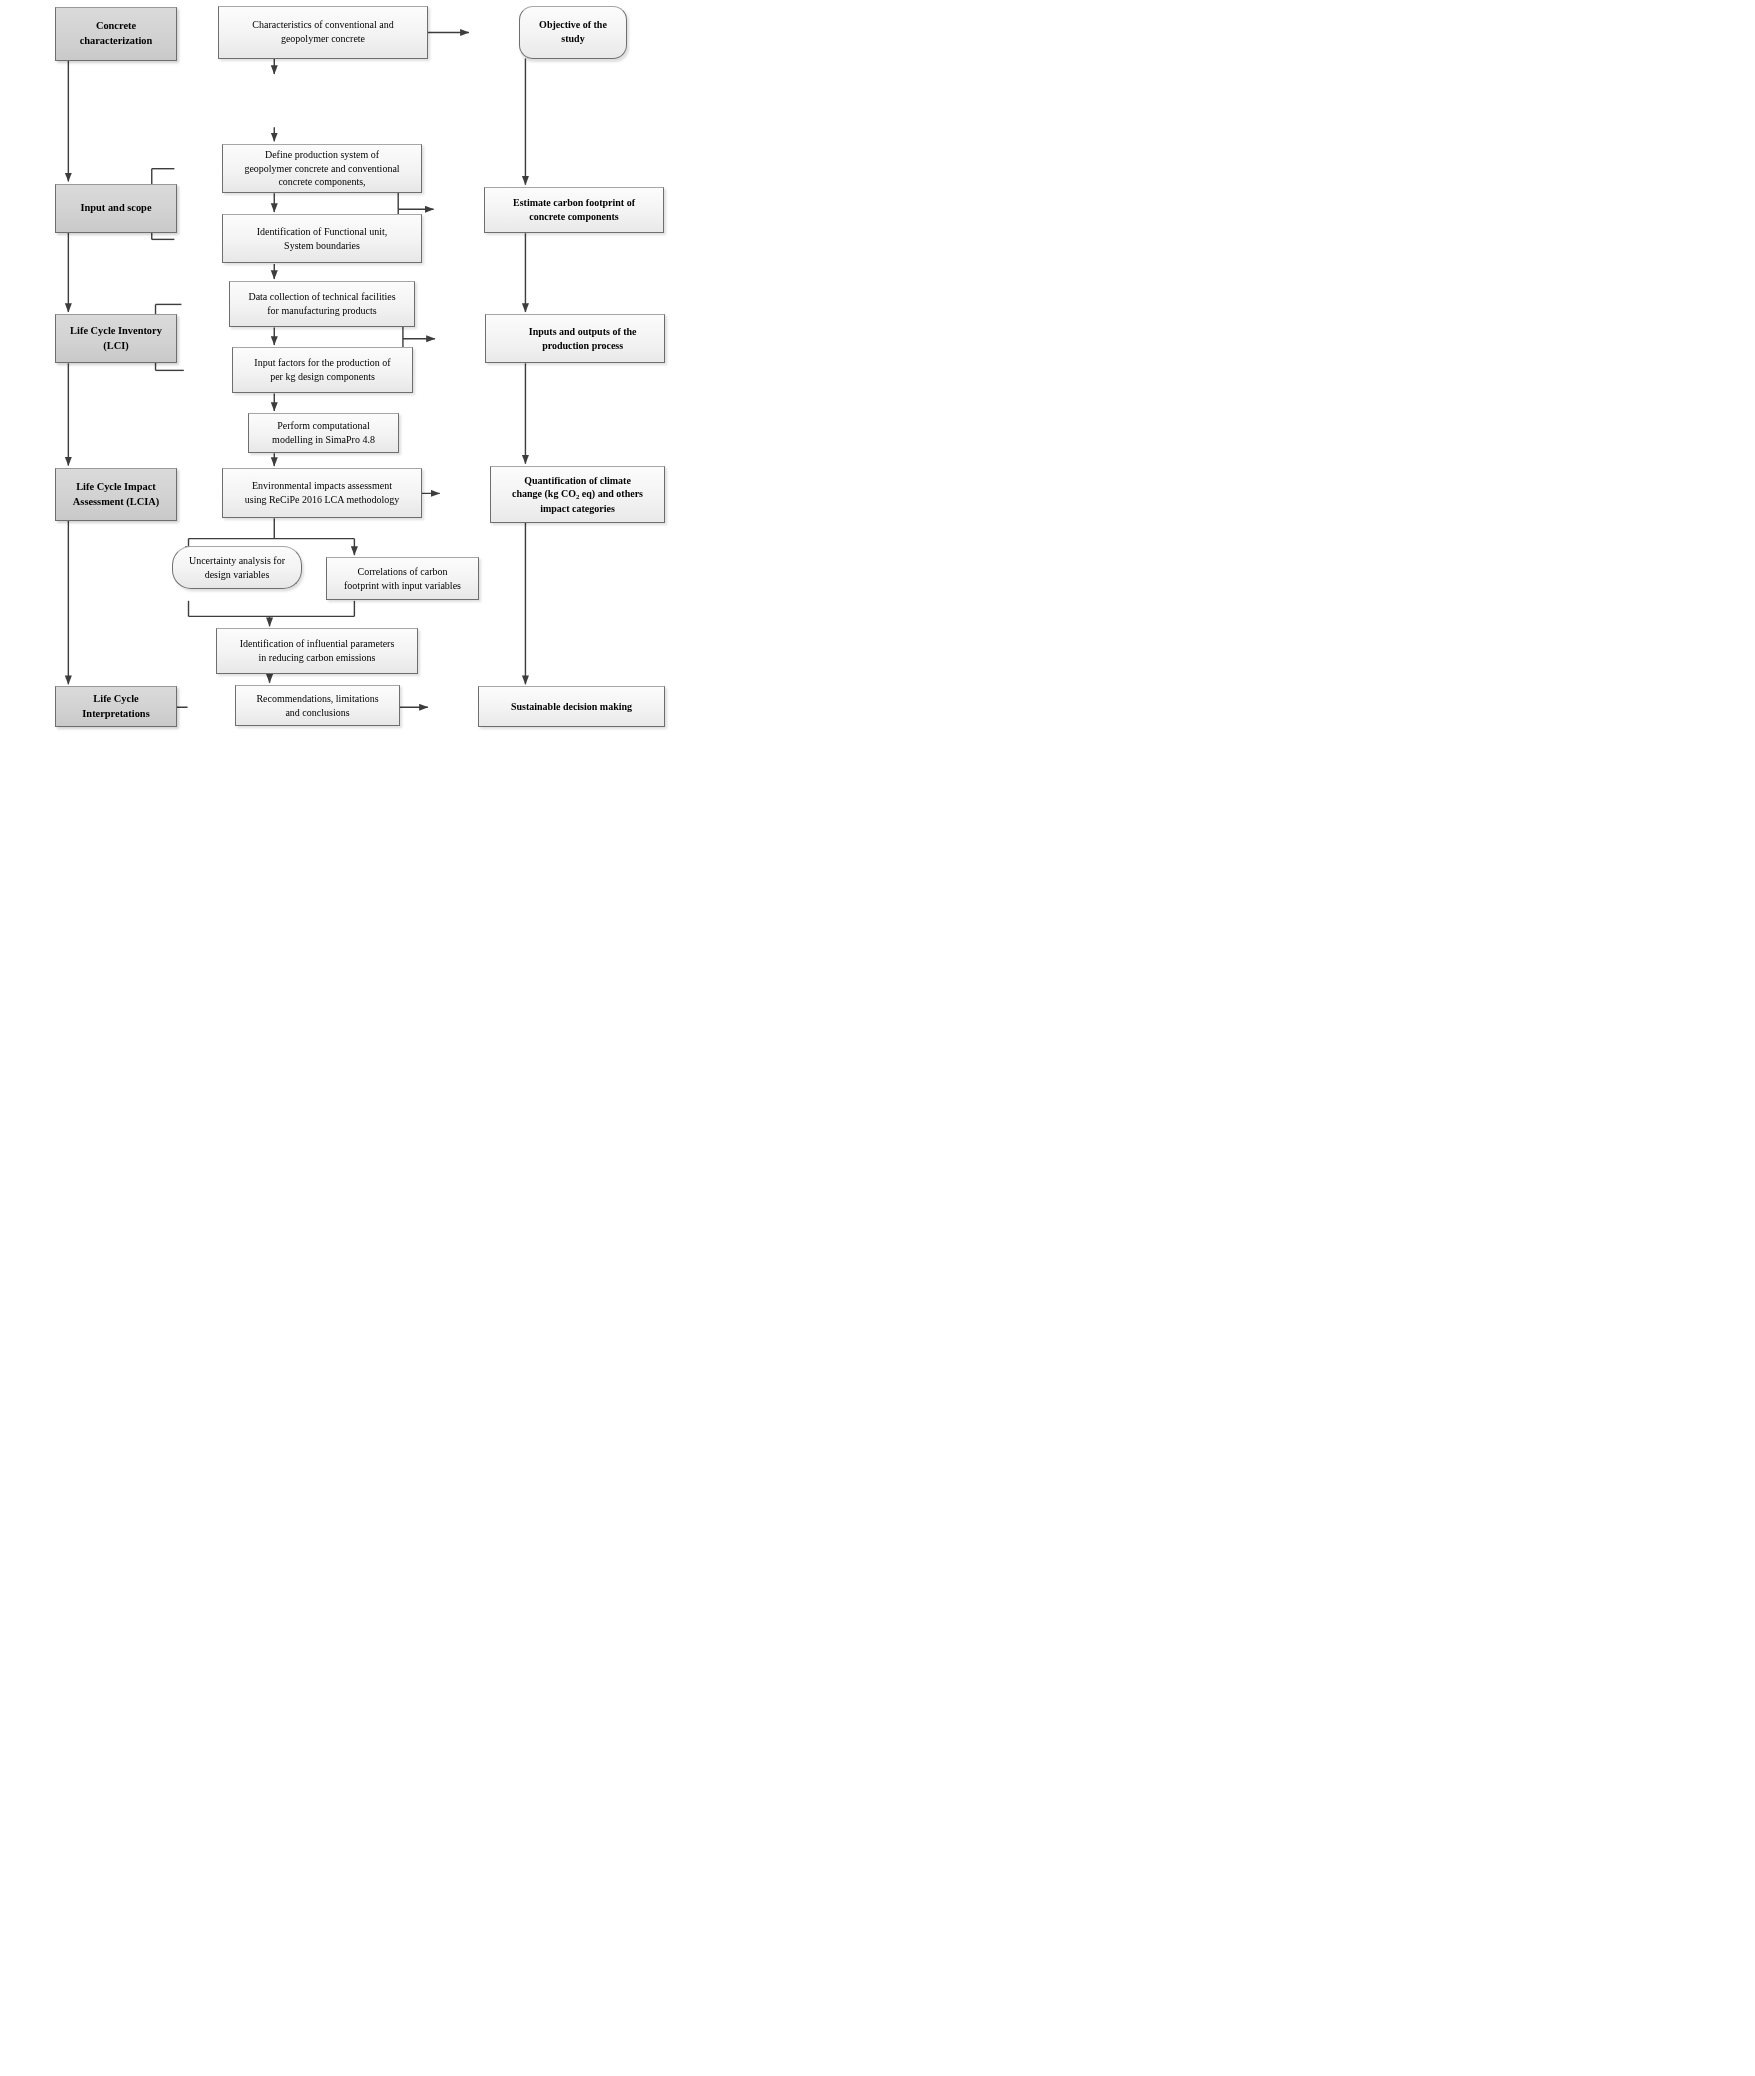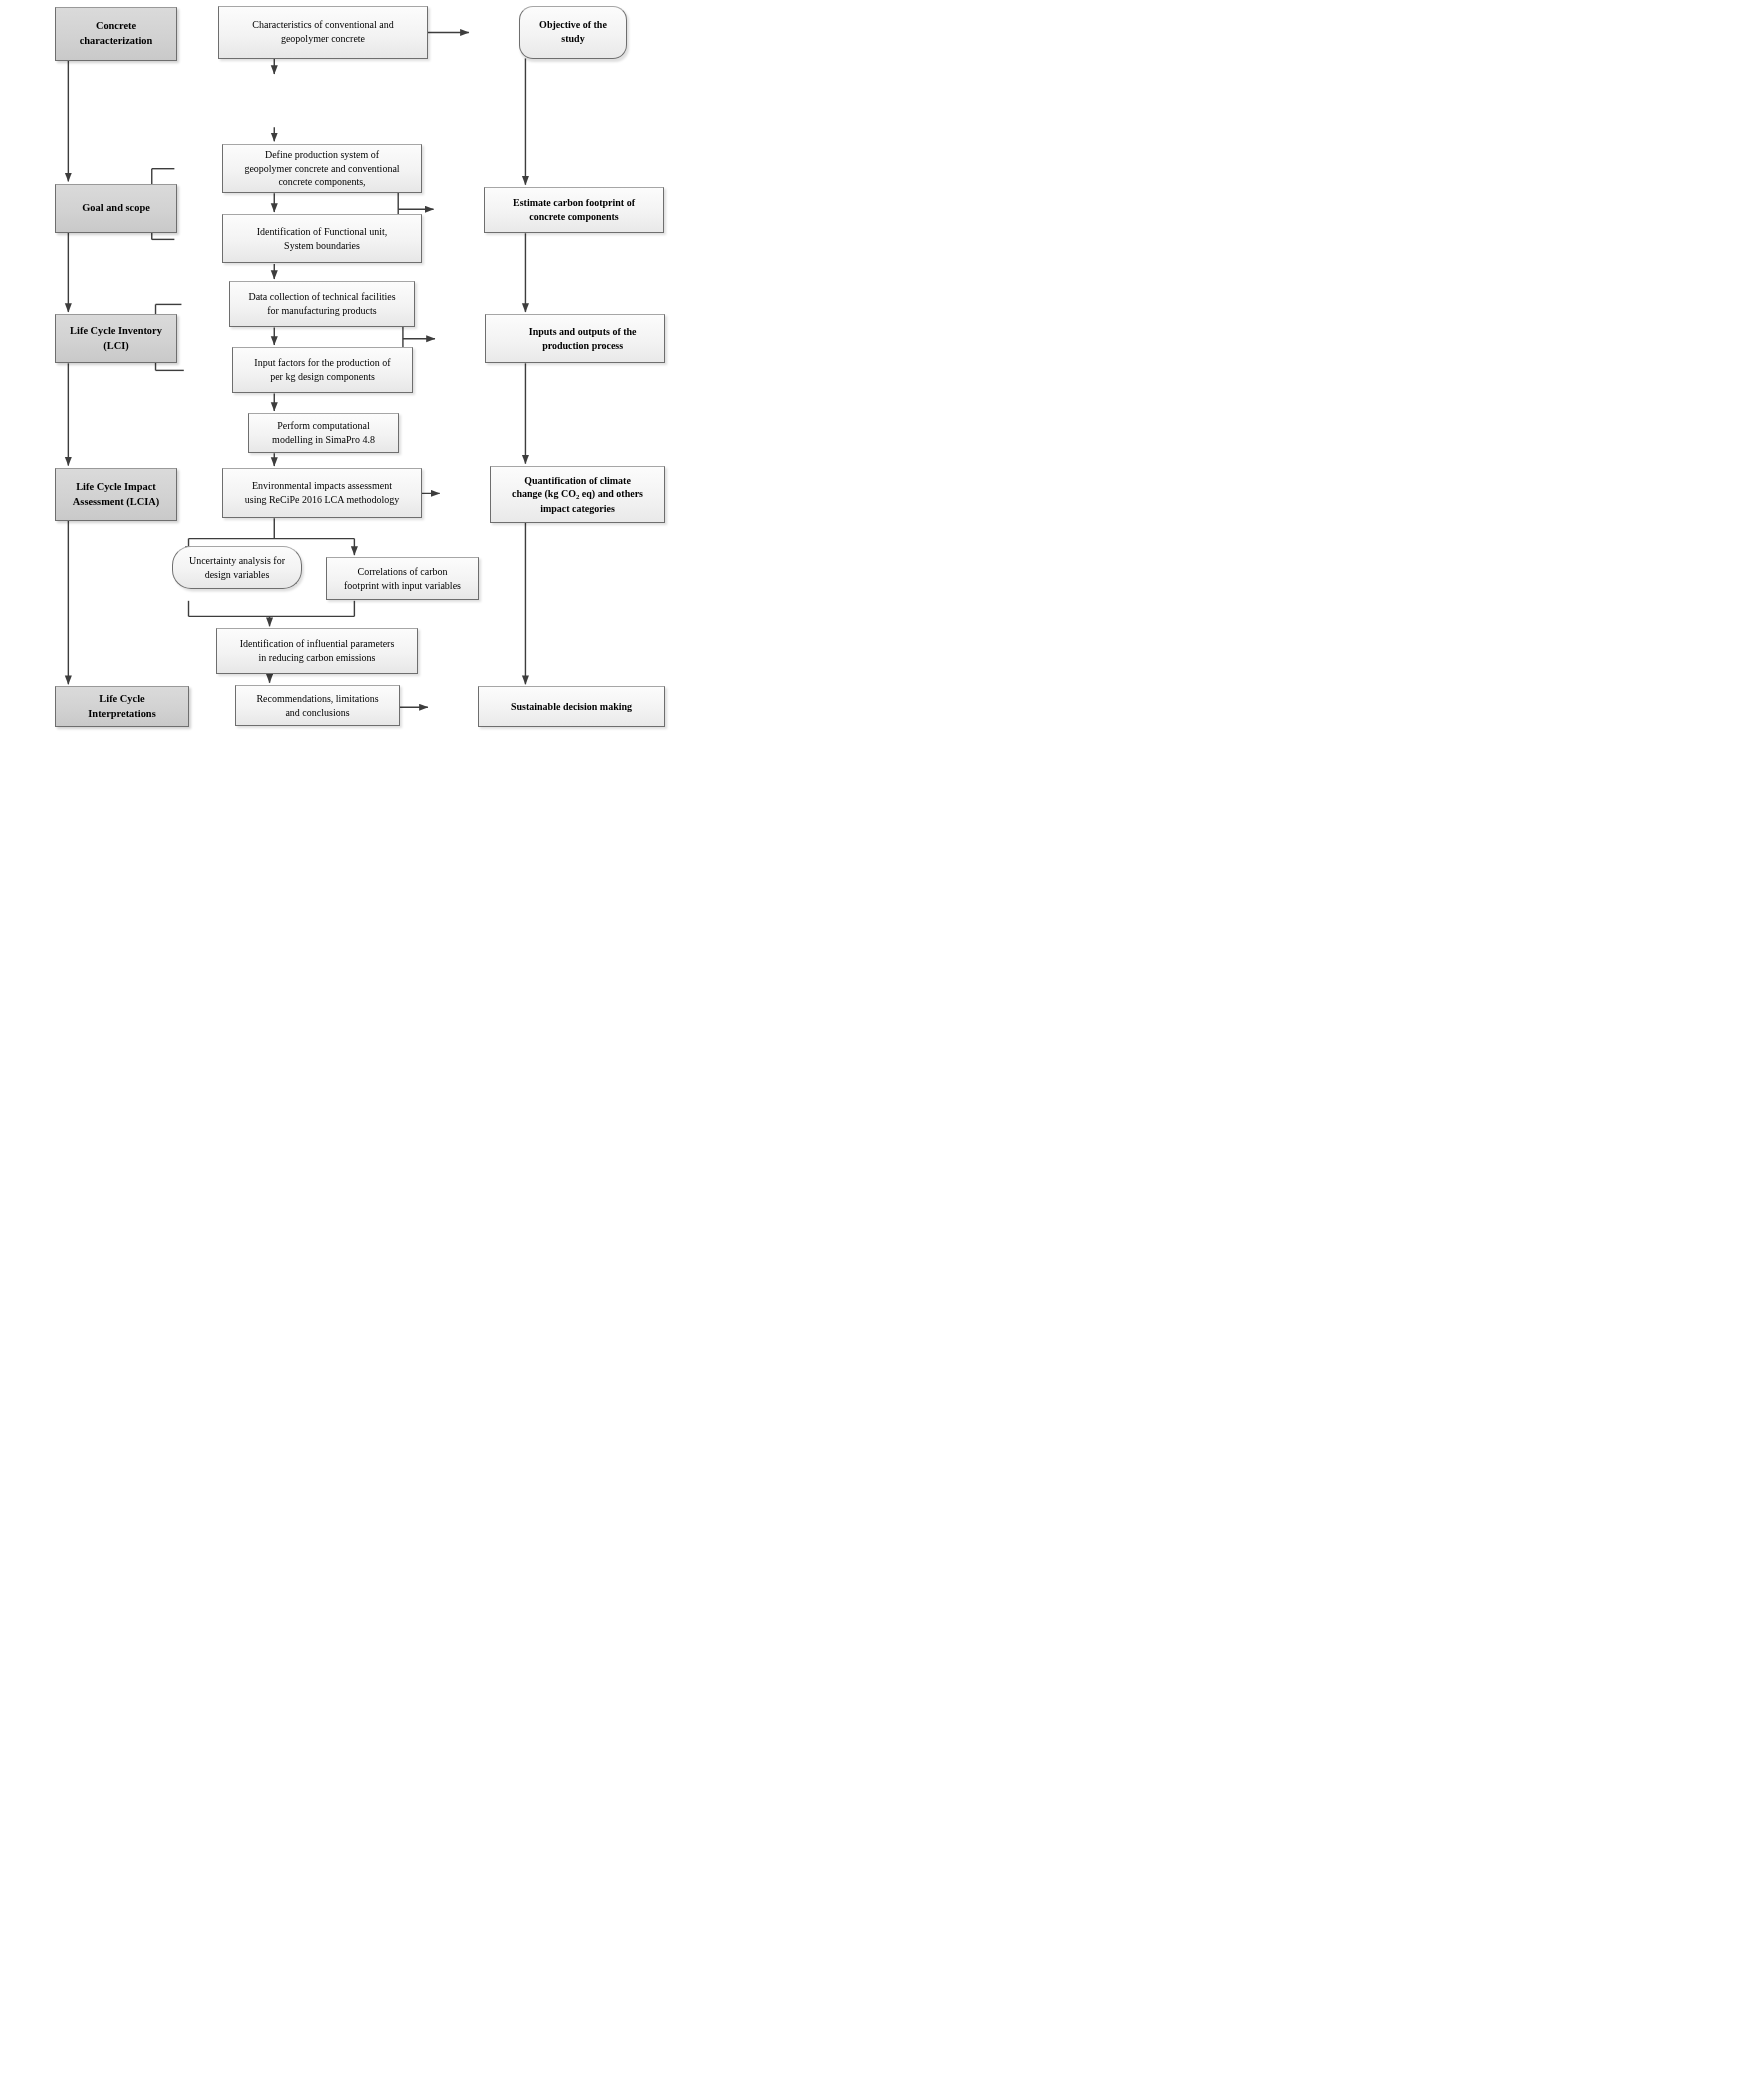--- a/index.html
+++ b/index.html
@@ -116,26 +116,26 @@
       <path d="M845 444 H920"></path>
       <path d="M855 719 H923"></path>
       <path d="M275 1048 H365"></path>
       <path d="M795 1047 H933"></path>
       <path d="M748 1501 H908"></path>
     </g>
   </svg>
 
   <div class="box stage" style="left:7px; top:6.6px; width:122px; height:54px;">Concrete
 characterization</div>
-  <div class="box stage" style="left:7px; top:184px; width:122px; height:49px;">Goal and scope</div>
+  <div class="box stage" style="left:7px; top:184px; width:122px; height:49px;">Input and scope</div>
   <div class="box stage" style="left:7px; top:314px; width:122px; height:49px;">Life Cycle Inventory
 (LCI)</div>
   <div class="box stage" style="left:7px; top:468px; width:122px; height:53px;">Life Cycle Impact
 Assessment (LCIA)</div>
-  <div class="box stage" style="left:7px; top:686px; width:134px; height:41px;text-align:center;">Life Cycle
+  <div class="box stage" style="left:7px; top:686px; width:122px; height:41px;text-align:center;">Life Cycle
 Interpretations</div>
 
   <div class="box process" style="left:170px; top:5.7px; width:210px; height:53px;">Characteristics of conventional and
 geopolymer concrete</div>
   <div class="box process" style="left:174px; top:144px; width:200px; height:49px;">Define production system of
 geopolymer concrete and conventional
 concrete components,</div>
   <div class="box process" style="left:174px; top:214px; width:200px; height:49px;">Identification of Functional unit,
 System boundaries</div>
   <div class="box process" style="left:181px; top:281px; width:186px; height:46px;">Data collection of technical facilities

